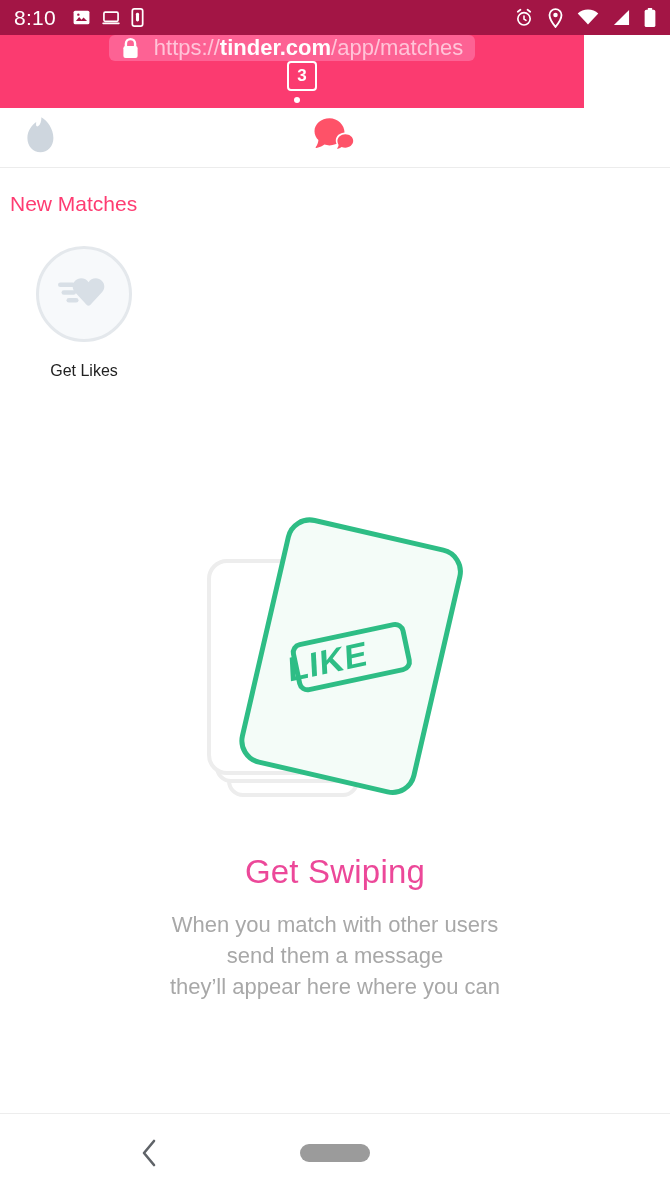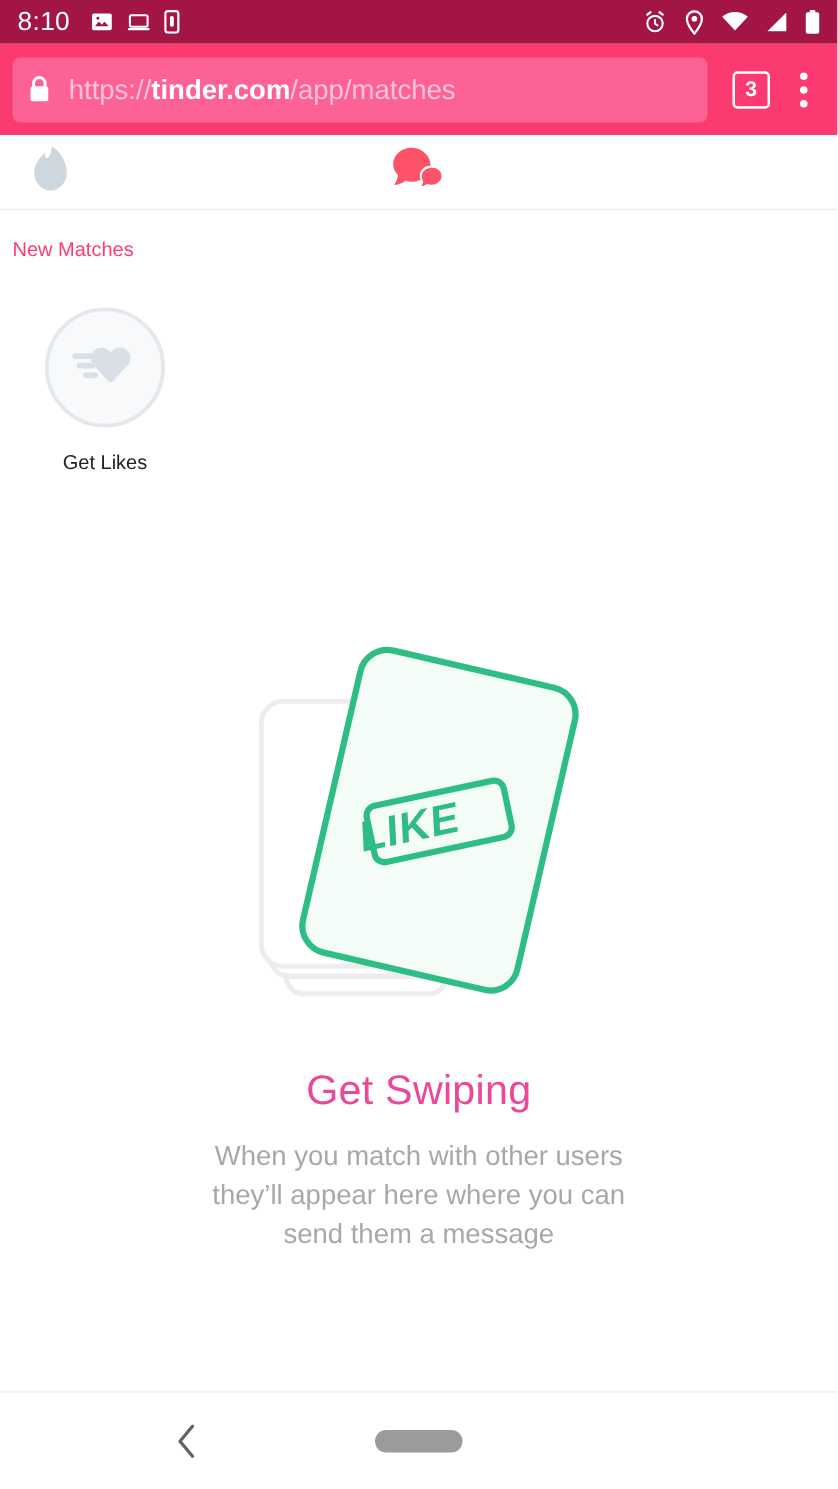--- a/index.html
+++ b/index.html
@@ -30,24 +30,25 @@
     margin-right: 16px;
   }
   .sb-icon { display: inline-flex; align-items: center; margin-right: 10px; }
   #status-left { display: flex; align-items: center; text-align: right; }
   #status-right { margin-left: auto; display: flex; align-items: center; }
   #status-right .sb-icon { margin-right: 0; margin-left: 13px; }
 
   
   #browser-bar {
     position: absolute; top: 35px; left: 0;
-    width: 670px; height: 73px;
+    width: 584px; height: 73px;
     background: #fb3b70;
     display: flex; align-items: center;
     padding: 0 10px;
+    flex-direction: column;
   }
   #omnibox {
     flex: 1 1 auto;
     height: 52px;
     background: #fd6294;
     border-radius: 6px;
     display: flex; align-items: center;
     padding: 0 12px;
     min-width: 0;
   }
@@ -100,21 +101,21 @@
     position: absolute; left: 0; right: 0; top: 0;
     width: 100%; height: 58px;
     display: flex; align-items: center; justify-content: center;
     pointer-events: none;
   }
   #tab-messages > span { pointer-events: auto; }
 
   
   #new-matches-title {
     position: absolute; left: 10px; top: 192px;
-    font-size: 16px;
+    font-size: 21px;
     color: #fe3c72;
   }
   #get-likes {
     position: absolute; left: 19px; top: 246px;
     width: 130px;
     display: flex; flex-direction: column; align-items: center;
   }
   #get-likes-circle {
     width: 96px; height: 96px;
     border-radius: 50%;
@@ -305,22 +306,22 @@
           <g transform="rotate(-25 164 150)">
             <rect x="108" y="128" width="112" height="46" rx="8" fill="#f4fcf8" stroke="#2ebd85" stroke-width="5"></rect>
             <text x="164" y="162" text-anchor="middle" font-family="'Liberation Sans', sans-serif" font-size="34" font-weight="bold" fill="#2ebd85" transform="skewX(-9)" style="letter-spacing:1px">LIKE</text>
           </g>
         </g>
       </svg>
     </div>
     <div id="empty-title">Get Swiping</div>
     <div id="empty-body">
       <div>When you match with other users</div>
+      <div>send them a message</div>
       <div>they’ll appear here where you can</div>
-      <div>send them a message</div>
     </div>
   </div>
 
   <div id="nav-bar">
     <div id="nav-back">
       <svg width="20" height="30" viewBox="0 0 20 30">
           <path d="M14 3L4 15l10 12" fill="none" stroke="#5f6368" stroke-width="2.6" stroke-linecap="round" stroke-linejoin="round"></path>
         </svg>
     </div>
     <div id="nav-home-pill"></div>

